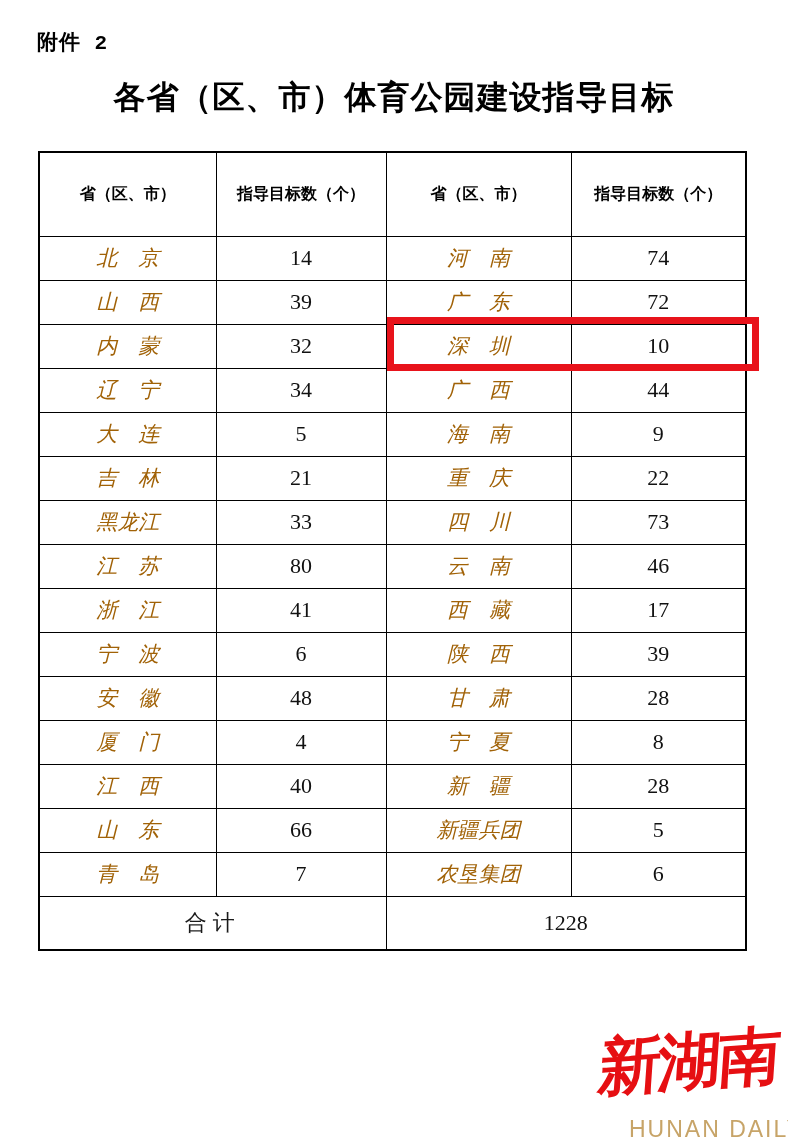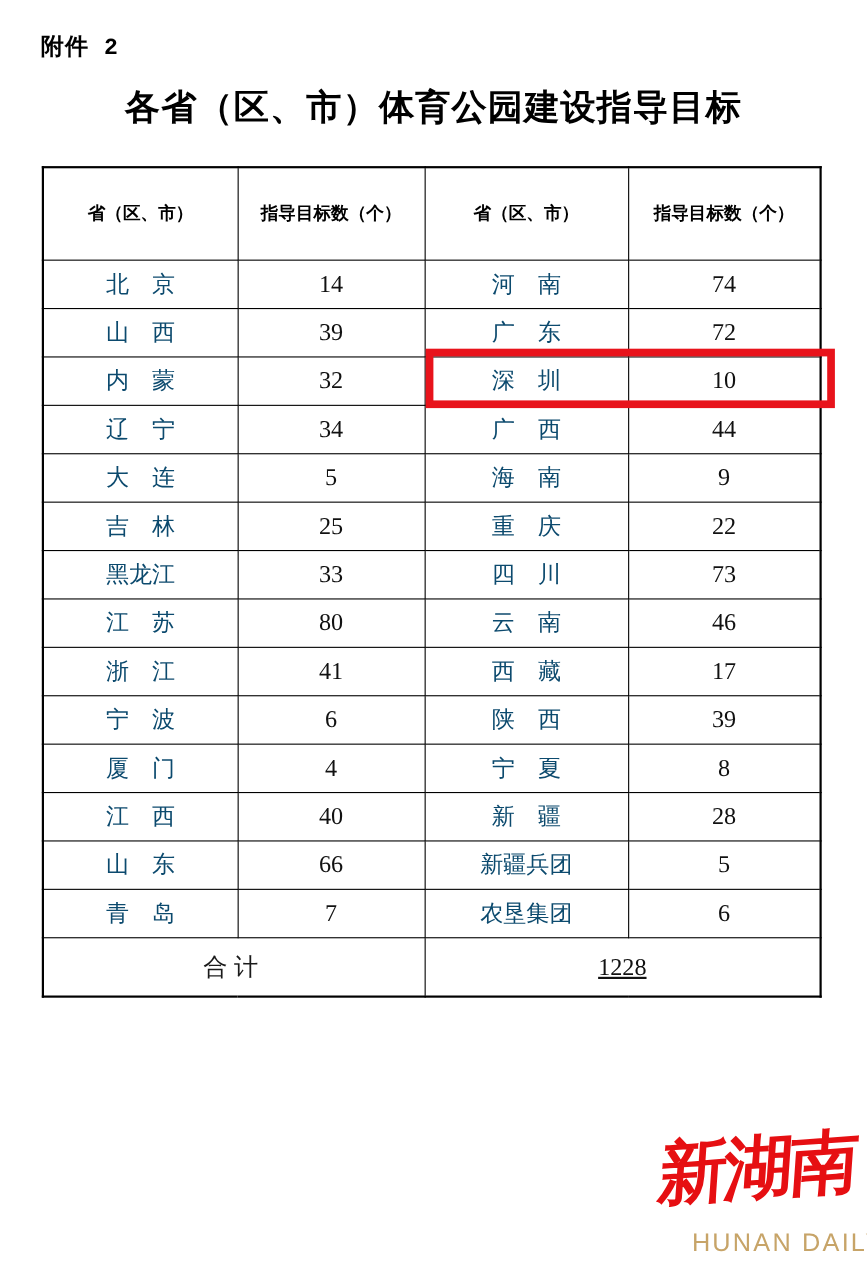--- a/index.html
+++ b/index.html
@@ -56,38 +56,38 @@
   table.targets tbody tr.total-row { height: 54px; }
   table.targets th {
     font-family: "Liberation Sans", sans-serif;
     font-weight: bold;
     font-size: 16px;
     color: #000000;
   }
   td.name {
     font-family: "Liberation Serif", serif;
     font-size: 21px;
-    color: #0c4a6e;
+    color: #a16207;
+    font-style: italic;
   }
   td.num {
     font-family: "Liberation Serif", serif;
     font-size: 22px;
     color: #111111;
   }
   td.total-label {
     font-family: "Liberation Serif", serif;
     font-size: 22px;
     letter-spacing: 6px;
     color: #1a1a1a;
   }
   td.total-num {
     font-family: "Liberation Serif", serif;
     font-size: 22px;
     color: #111111;
-    text-decoration: underline;
   }
   .highlight-box {
     position: absolute;
     left: 387px;
     top: 317px;
     width: 372px;
     height: 54px;
     border: 7px solid #e8131b;
     pointer-events: none;
     z-index: 5;
@@ -170,21 +170,21 @@
         <td class="num">44</td>
       </tr>
       <tr class="data-row">
         <td class="name">大　连</td>
         <td class="num">5</td>
         <td class="name">海　南</td>
         <td class="num">9</td>
       </tr>
       <tr class="data-row">
         <td class="name">吉　林</td>
-        <td class="num">25</td>
+        <td class="num">21</td>
         <td class="name">重　庆</td>
         <td class="num">22</td>
       </tr>
       <tr class="data-row">
         <td class="name">黑龙江</td>
         <td class="num">33</td>
         <td class="name">四　川</td>
         <td class="num">73</td>
       </tr>
       <tr class="data-row">
@@ -199,20 +199,26 @@
         <td class="name">西　藏</td>
         <td class="num">17</td>
       </tr>
       <tr class="data-row">
         <td class="name">宁　波</td>
         <td class="num">6</td>
         <td class="name">陕　西</td>
         <td class="num">39</td>
       </tr>
       <tr class="data-row">
+        <td class="name">安　徽</td>
+        <td class="num">48</td>
+        <td class="name">甘　肃</td>
+        <td class="num">28</td>
+      </tr>
+      <tr class="data-row">
         <td class="name">厦　门</td>
         <td class="num">4</td>
         <td class="name">宁　夏</td>
         <td class="num">8</td>
       </tr>
       <tr class="data-row">
         <td class="name">江　西</td>
         <td class="num">40</td>
         <td class="name">新　疆</td>
         <td class="num">28</td>

